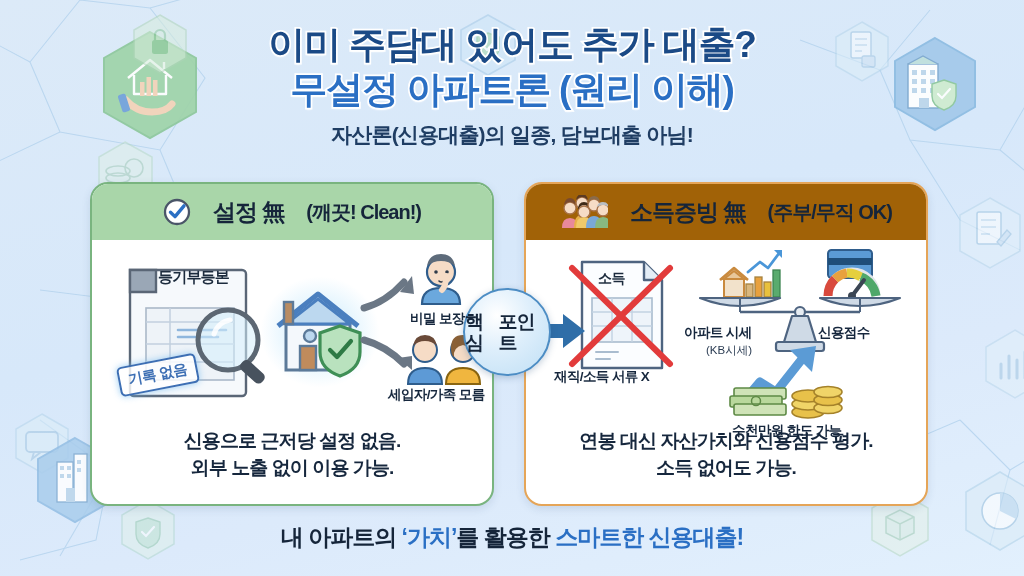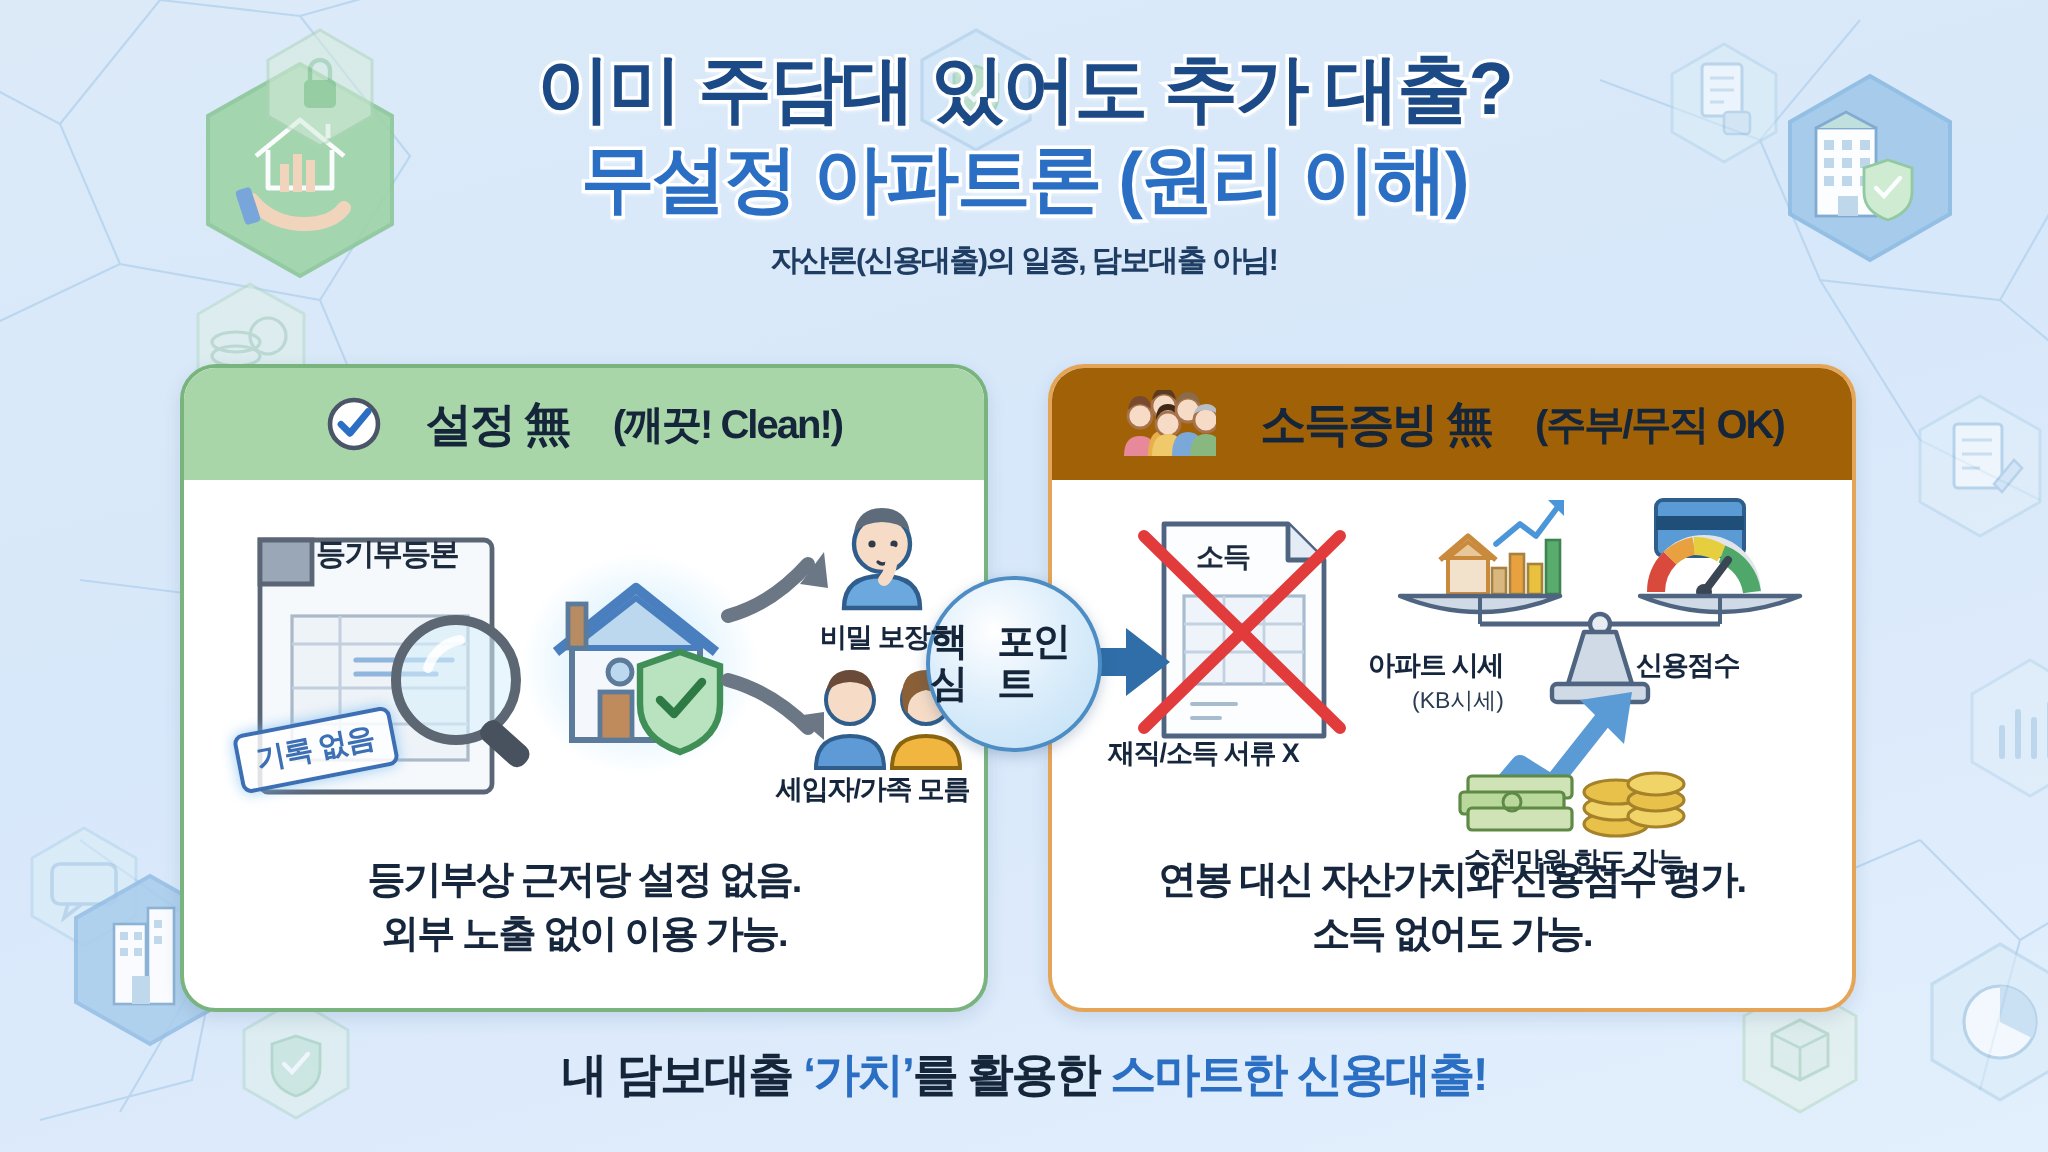--- a/index.html
+++ b/index.html
@@ -45,21 +45,21 @@
     letter-spacing: -1.2px;
     line-height: 1.22;
     -webkit-text-stroke: 3.5px #ffffff;
     paint-order: stroke fill;
     text-shadow: 0 2px 2px rgba(255,255,255,0.9);
   }
   .title-line1 { color: #1b4a86; }
   .title-line2 { color: #2a6fc4; }
   .subtitle {
     margin-top: 9px;
-    font-size: 15px;
+    font-size: 21px;
     font-weight: bold;
     color: #1f3d63;
     letter-spacing: -0.8px;
   }
 
   
   .card {
     position: absolute;
     top: 182px;
     width: 400px;
@@ -436,21 +436,21 @@
           <circle cx="21" cy="20" r="12" fill="#f6dcc6" stroke="#2f5d8c" stroke-width="2"></circle>
           <path d="M9,16 q2,-11 12,-11 q10,0 12,11 q-5,-5 -12,-5 q-7,0 -12,5z" fill="#6a4a38"></path>
           <path d="M42,54 q0,-16 17,-16 q17,0 17,16 z" fill="#f0b63f" stroke="#8a6511" stroke-width="2"></path>
           <circle cx="59" cy="20" r="12" fill="#f6dcc6" stroke="#2f5d8c" stroke-width="2"></circle>
           <path d="M47,18 q0,-13 12,-13 q12,0 12,13 q0,7 -3,9 q1,-10 -9,-12 q-10,2 -9,12 q-3,-2 -3,-9z" fill="#8a6036"></path>
         </svg>
         <div class="person-label" style="left:296px; top:140px;">세입자/가족 모름</div>
       </div>
 
       <div class="card-caption">
-        <div>등기부상 근저당 설정 없음.</div>
+        <div>신용으로 근저당 설정 없음.</div>
         <div>외부 노출 없이 이용 가능.</div>
       </div>
     </div>
   </div>
 
   <div class="core-badge">
     <span>핵심</span>
     <span>포인트</span>
   </div>
   <svg class="core-arrow" width="44" height="34" viewBox="0 0 44 34">
@@ -562,16 +562,16 @@
       </div>
 
       <div class="card-caption">
         <div>연봉 대신 자산가치와 신용점수 평가.</div>
         <div>소득 없어도 가능.</div>
       </div>
     </div>
   </div>
 
   <div class="tagline">
-    <span>내 담보대출 </span><span class="tag-accent">‘가치’</span><span>를 활용한 </span><span class="tag-accent">스마트한 신용대출!</span>
+    <span>내 아파트의 </span><span class="tag-accent">‘가치’</span><span>를 활용한 </span><span class="tag-accent">스마트한 신용대출!</span>
   </div>
 
 </div>
 
 </body></html>

